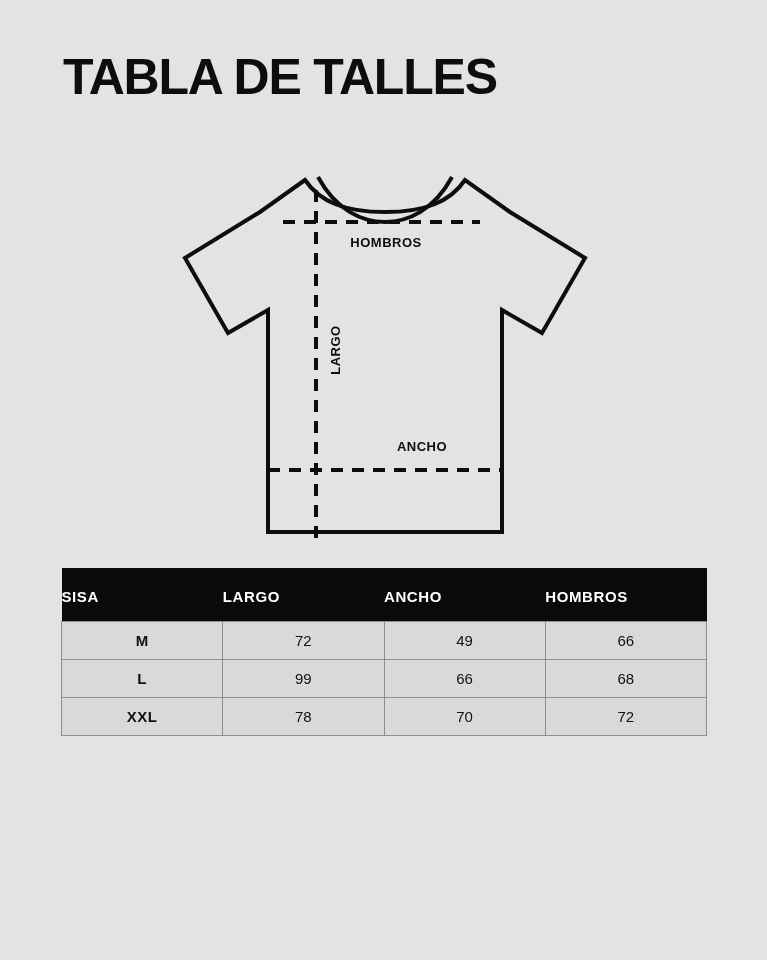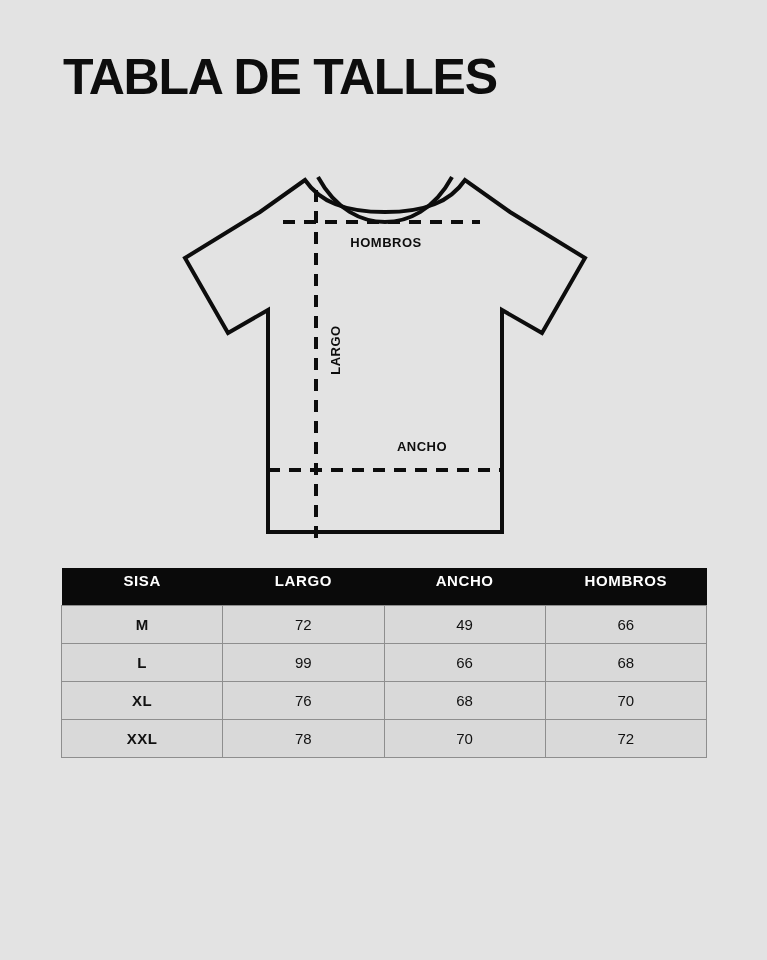--- a/index.html
+++ b/index.html
@@ -49,22 +49,22 @@
     border-collapse: collapse;
     width: 100%;
     table-layout: fixed;
   }
   thead th {
     background: #0a0a0a;
     color: #ffffff;
     font-size: 15px;
     font-weight: bold;
     letter-spacing: 0.6px;
-    padding: 4px 0 16px 0;
-    text-align: center;
+    padding: 20px 0 16px 0;
+    text-align: left;
     border: none;
   }
   tbody td {
     background: #d9d9d9;
     font-size: 15px;
     text-align: center;
     padding: 10px 0;
     border: 1px solid #8e8e8e;
     color: #111111;
   }
@@ -141,26 +141,20 @@
           <td>49</td>
           <td>66</td>
         </tr>
         <tr>
           <td class="size">L</td>
           <td>99</td>
           <td>66</td>
           <td>68</td>
         </tr>
         <tr>
-          <td class="size">XL</td>
-          <td>76</td>
-          <td>68</td>
-          <td>70</td>
-        </tr>
-        <tr>
           <td class="size">XXL</td>
           <td>78</td>
           <td>70</td>
           <td>72</td>
         </tr>
       </tbody>
     </table>
   </div>
 
 </div>

